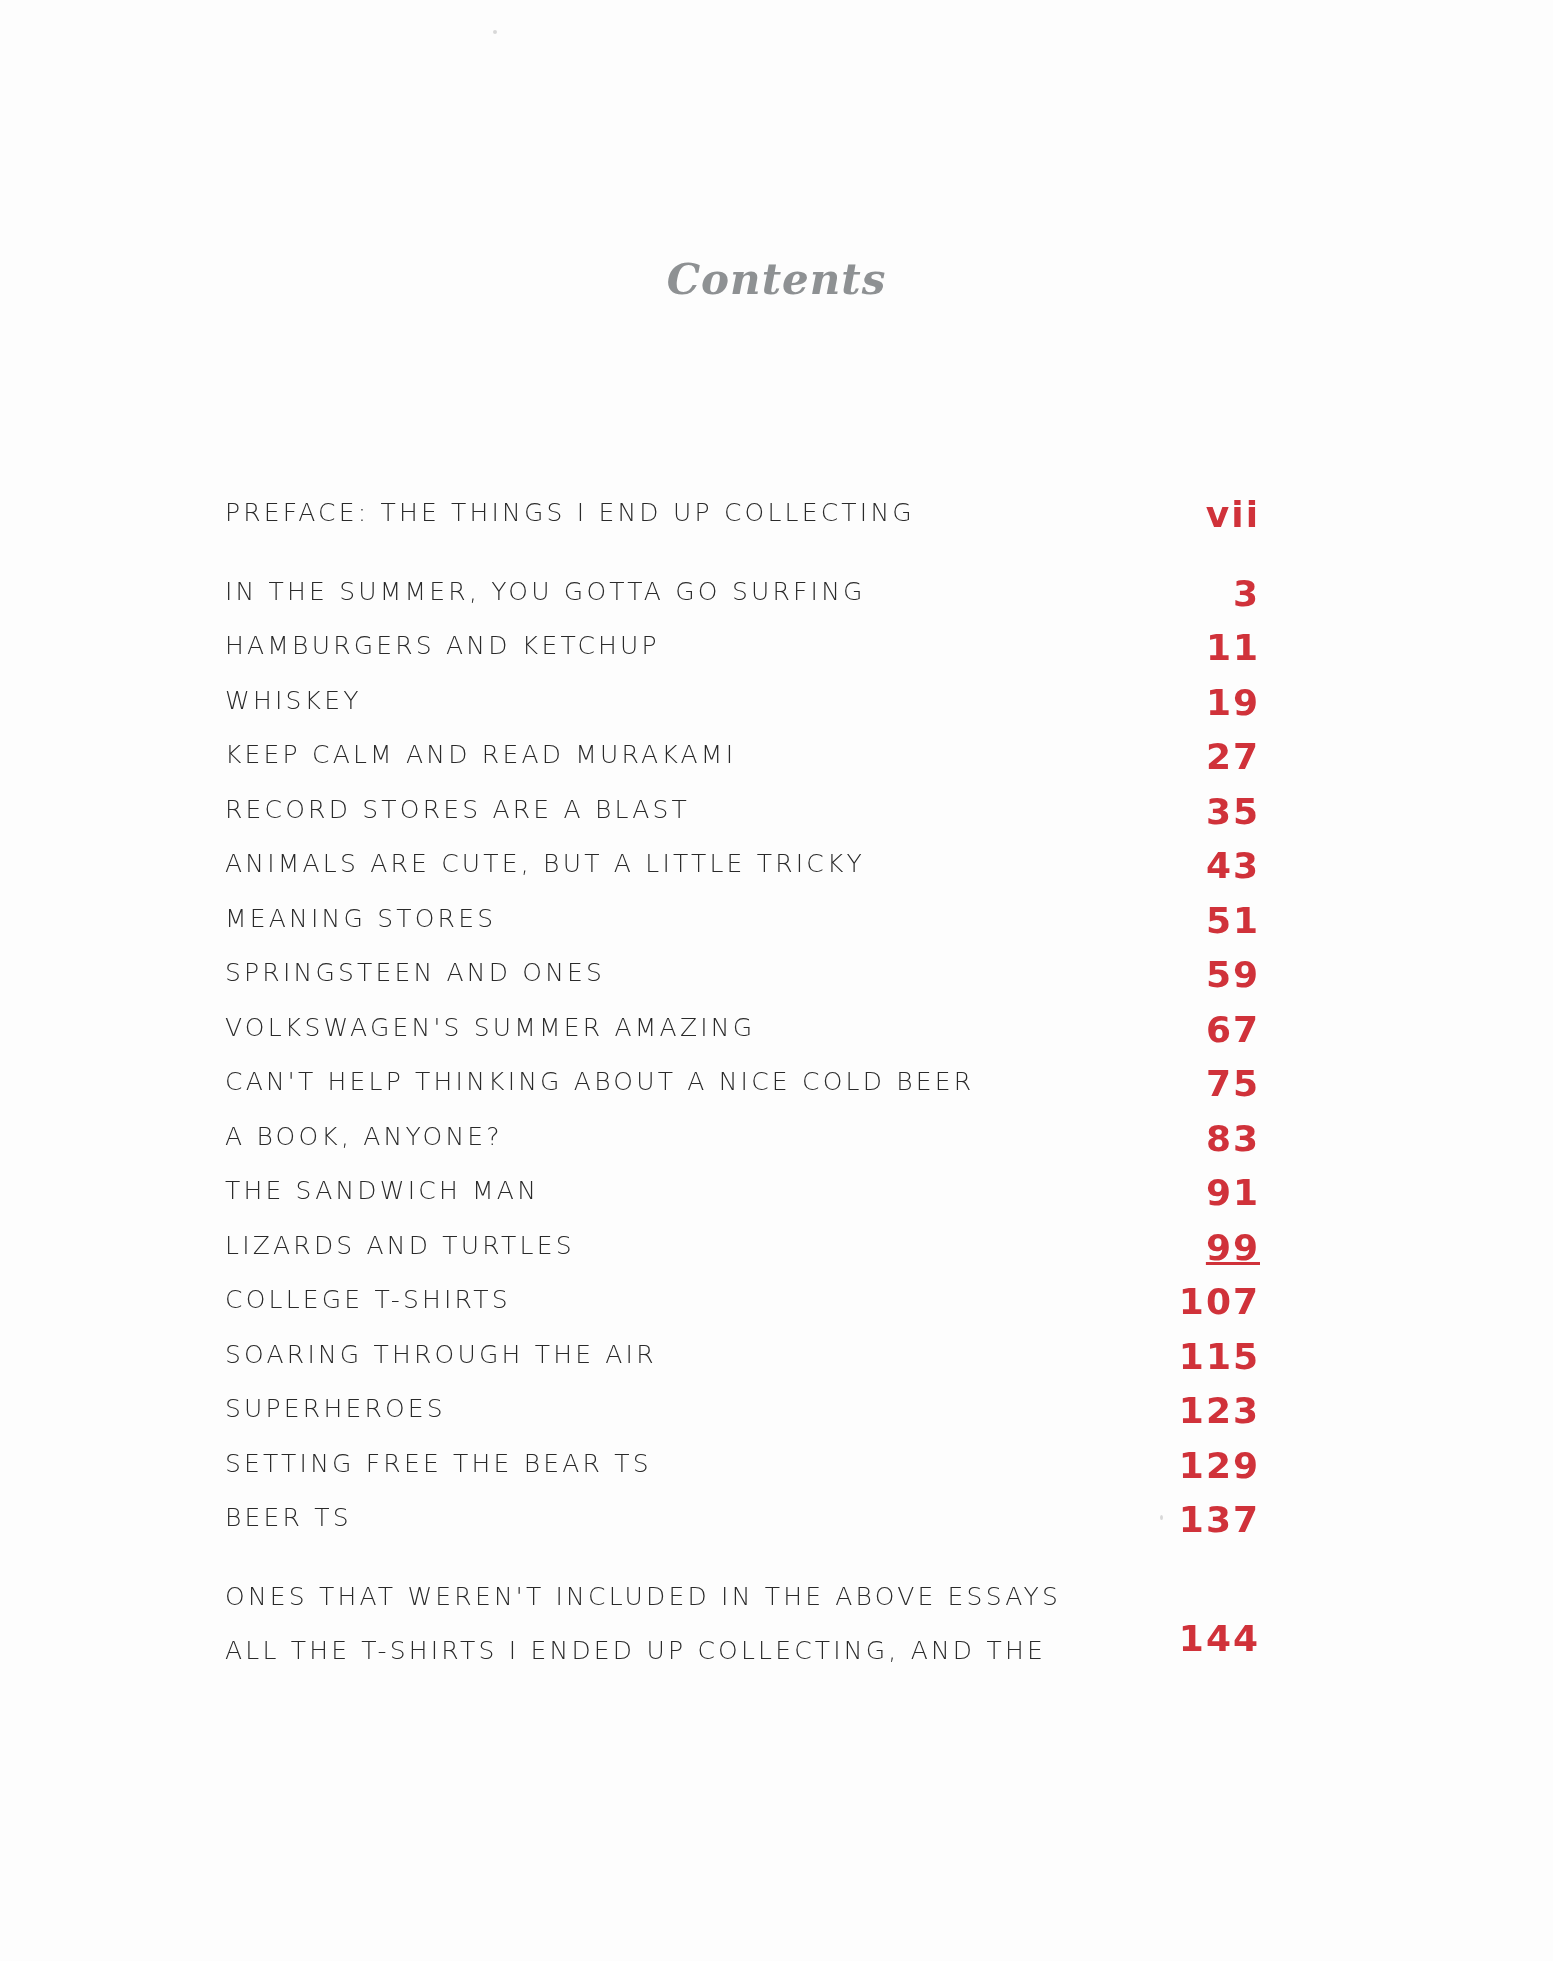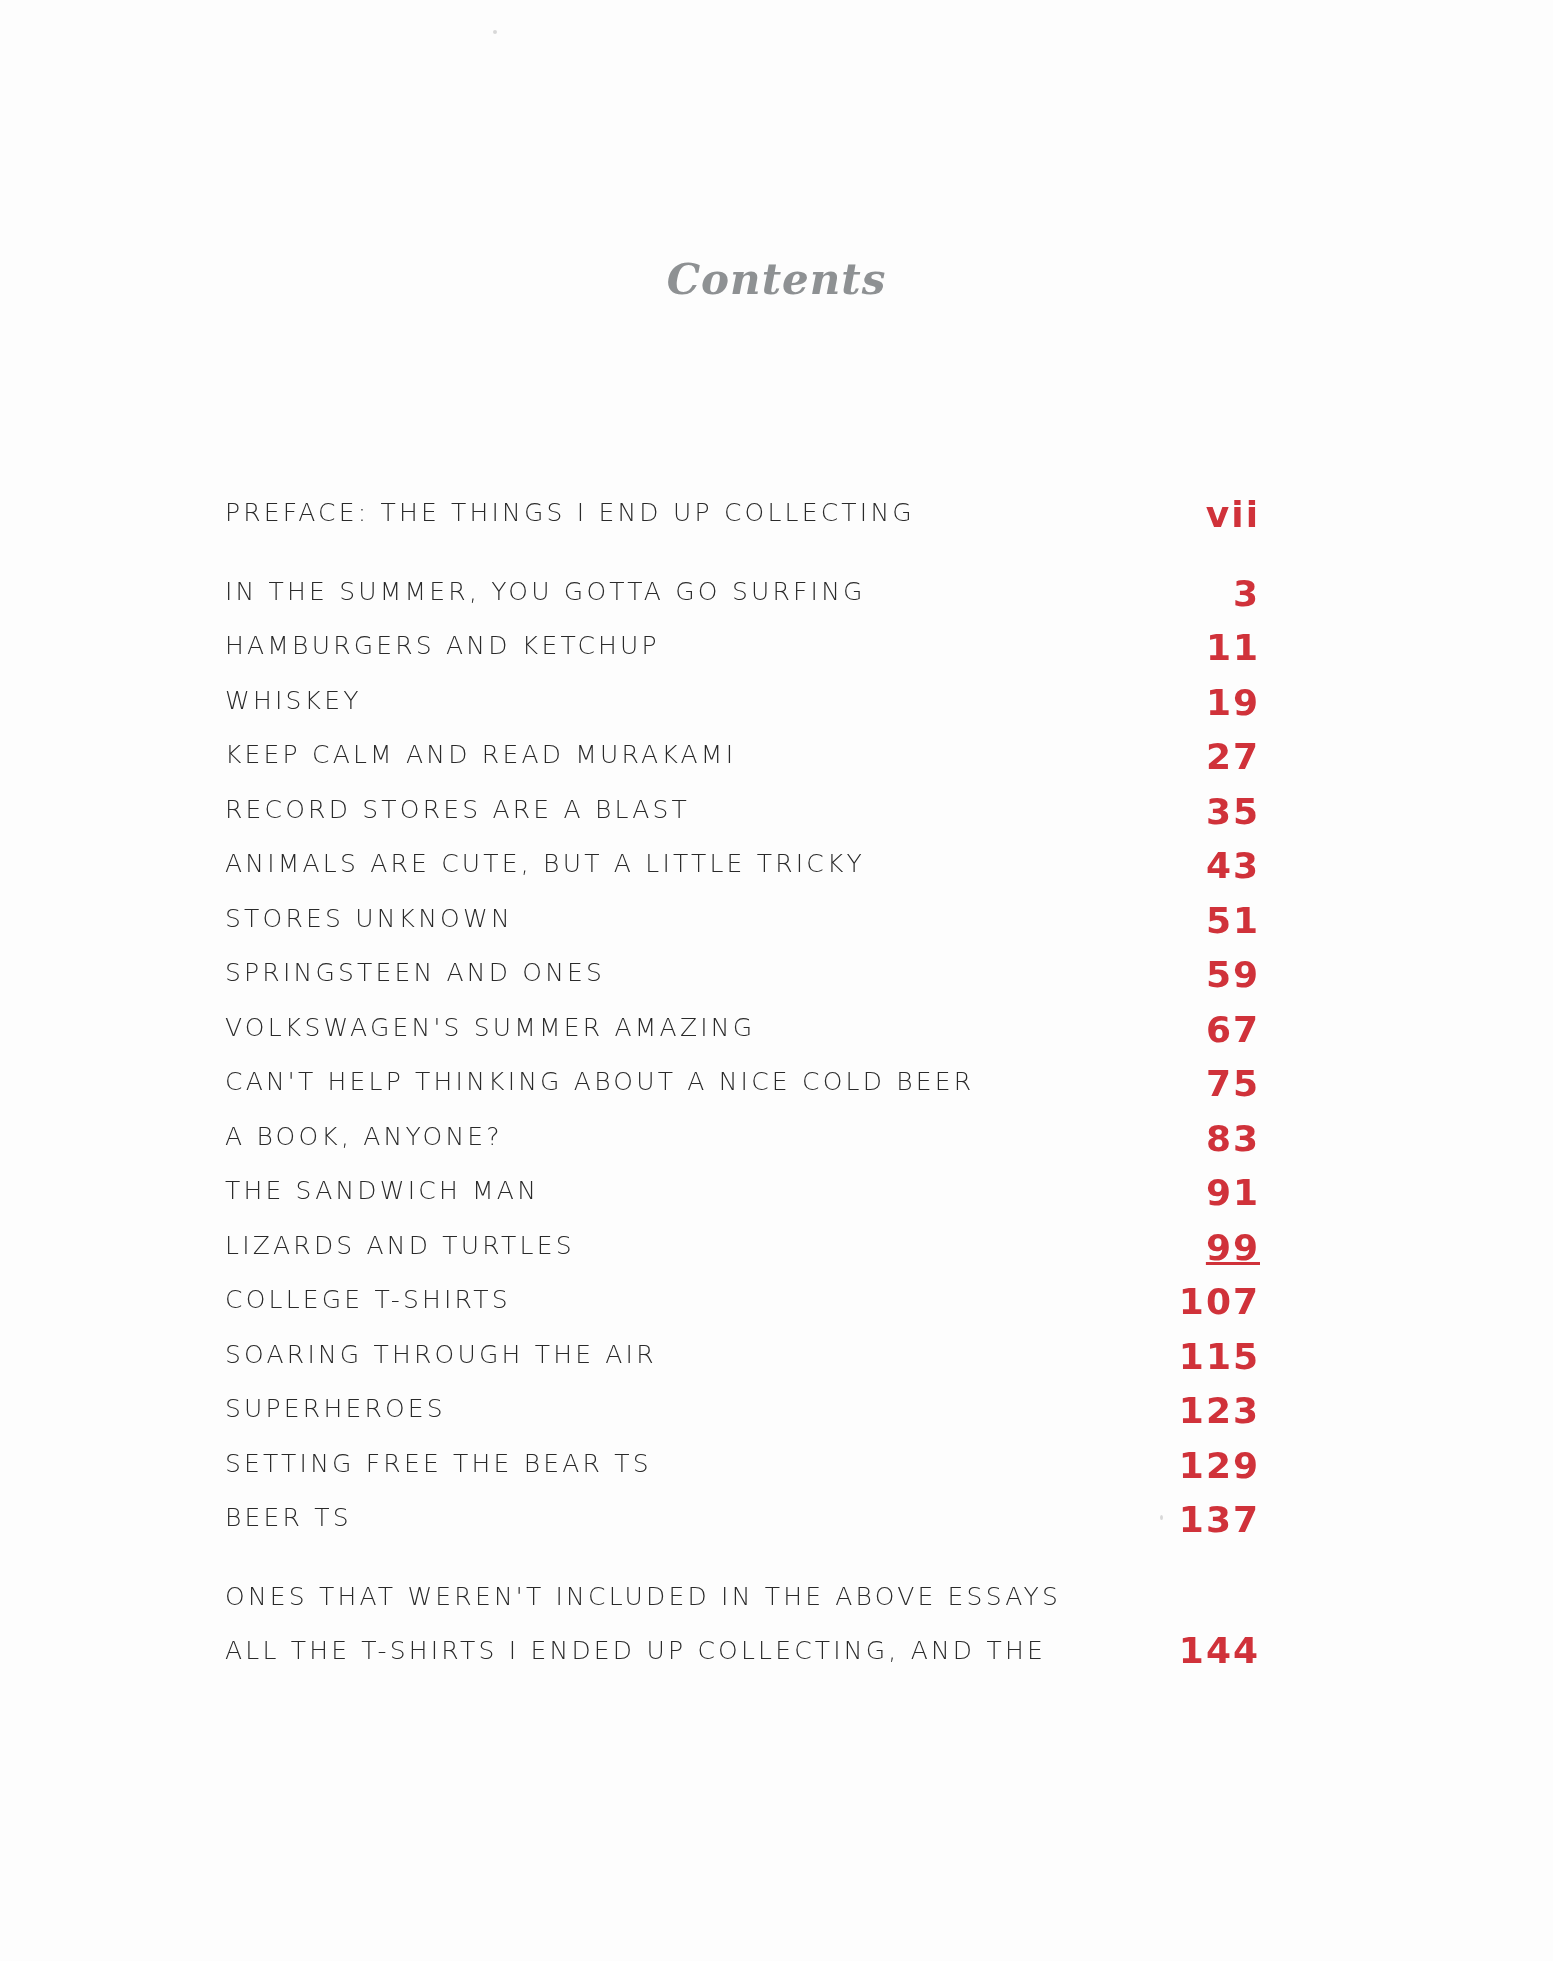--- a/index.html
+++ b/index.html
@@ -52,21 +52,21 @@
     </div>
     <div class="row" style="top: 795px;">
       <span class="label">RECORD STORES ARE A BLAST</span>
       <span class="page" style="top: -4px;">35</span>
     </div>
     <div class="row" style="top: 849px;">
       <span class="label">ANIMALS ARE CUTE, BUT A LITTLE TRICKY</span>
       <span class="page" style="top: -4px;">43</span>
     </div>
     <div class="row" style="top: 904px;">
-      <span class="label">STORES UNKNOWN</span>
+      <span class="label">MEANING STORES</span>
       <span class="page" style="top: -4px;">51</span>
     </div>
     <div class="row" style="top: 958px;">
       <span class="label">SPRINGSTEEN AND ONES</span>
       <span class="page" style="top: -4px;">59</span>
     </div>
     <div class="row" style="top: 1013px;">
       <span class="label">VOLKSWAGEN'S SUMMER AMAZING</span>
       <span class="page" style="top: -4px;">67</span>
     </div>
@@ -106,17 +106,17 @@
       <span class="label">BEER TS</span>
       <span class="page" style="top: -4px;">137</span>
     </div>
   </div>
 
 <div class="row" style="top:1570px;">
   <span class="label">
     <span class="line">ONES THAT WEREN'T INCLUDED IN THE ABOVE ESSAYS</span>
     <span class="line">ALL THE T-SHIRTS I ENDED UP COLLECTING, AND THE</span>
   </span>
-  <span class="page" style="top:60px;">144</span>
+  <span class="page" style="top:48px;">144</span>
 </div>
 
 <div class="speck" style="left:493px;top:30px;width:4px;height:4px;"></div>
 <div class="speck" style="left:1160px;top:1515px;width:3px;height:5px;"></div>
 
 </body></html>

